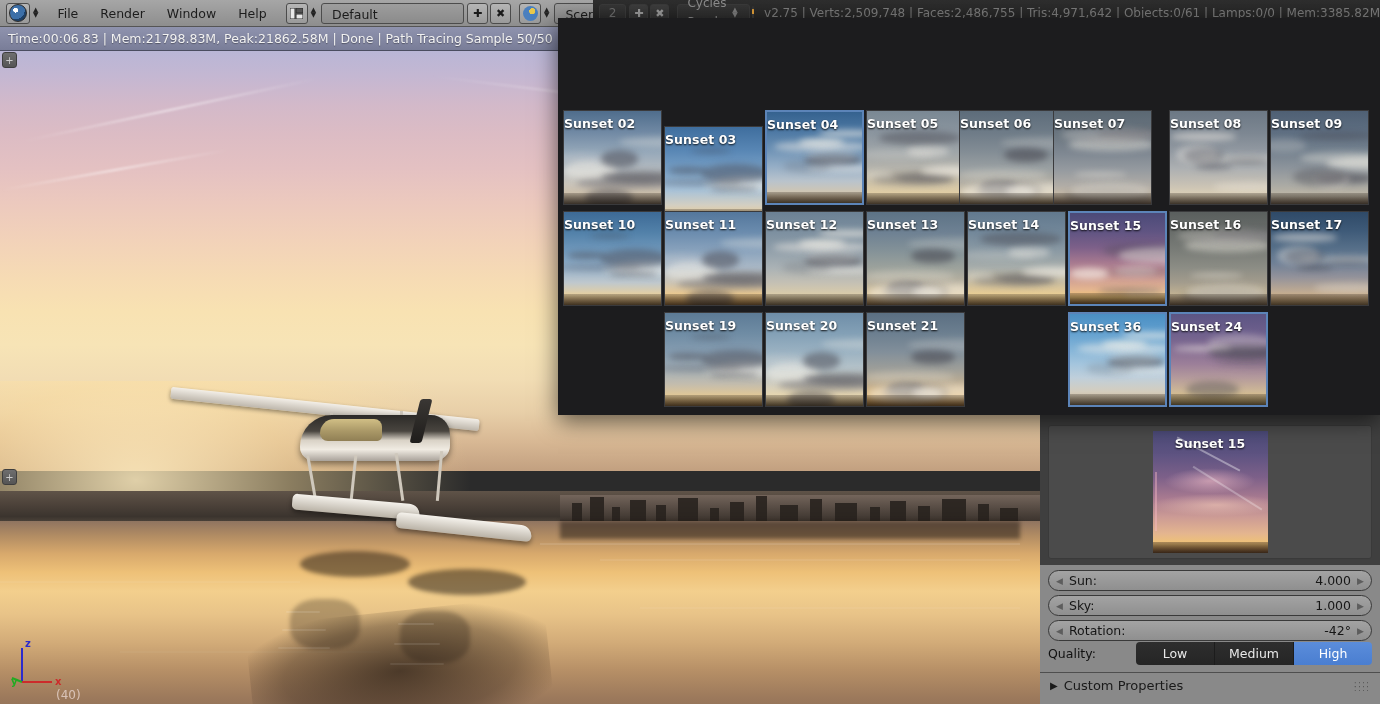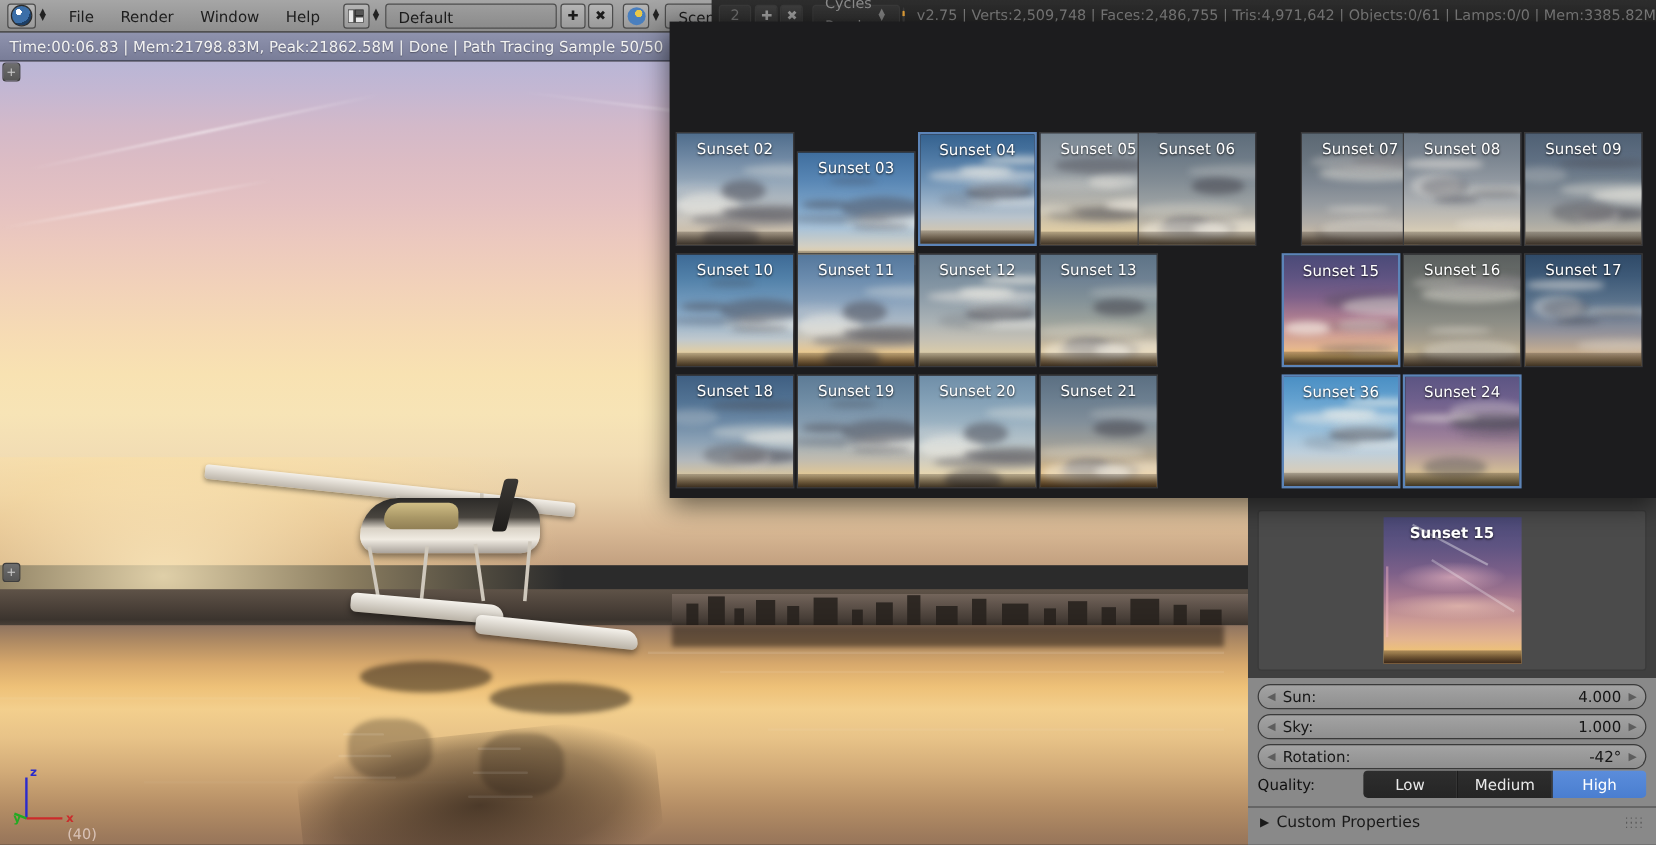--- a/index.html
+++ b/index.html
@@ -159,22 +159,22 @@
   #props-lower{position:absolute;left:0;top:538px;width:340px;height:166px;background:#898989;}
 
   
   #popup{position:absolute;left:558px;top:18px;width:822px;height:397px;
     background:#1c1c1e;z-index:60;box-sizing:border-box;
     box-shadow:0 6px 22px rgba(0,0,0,.6);}
   #grid{position:absolute;left:5px;top:92px;width:812px;height:300px;}
   .cell{position:absolute;width:99px;height:95px;overflow:hidden;
     border:1px solid #3a3a3c;box-sizing:border-box;}
   .cell.hl{border:2px solid #5c84b8;}
-  .cell .clabel{position:absolute;top:5px;left:0;width:100%;text-align:center;
-    color:#fff;font-size:12.5px;font-weight:400;
+  .cell .clabel{position:absolute;top:5px;left:0;width:100%;text-align:left;
+    color:#fff;font-size:12.5px;font-weight:700;
     text-shadow:0 1px 2px rgba(0,0,0,.9);z-index:3;letter-spacing:.1px;}
   .cellimg{position:absolute;inset:0;}
 
   .axis-lbl{font-size:10px;font-weight:bold;}
 </style>
 </head>
 <body>
 
 <div id="topbar">
   <div class="tb-seg" style="margin-left:6px;gap:1px;">
@@ -508,34 +508,34 @@
           <div style="position: absolute; border-radius: 50%; filter: blur(3px); left: 41.4462%; top: 37.3009%; width: 43.4764%; height: 12.4372%; background: rgba(250, 245, 235, 0.41);"></div>
           <div style="position: absolute; border-radius: 50%; filter: blur(3px); left: 31.1964%; top: 67.1554%; width: 59.9251%; height: 10.1438%; background: rgba(70, 70, 80, 0.32);"></div>
           <div style="position: absolute; border-radius: 50%; filter: blur(3px); left: 4.74297%; top: 67.0654%; width: 84.0127%; height: 13.0355%; background: rgba(70, 70, 80, 0.33);"></div>
           <div style="position: absolute; border-radius: 50%; filter: blur(3px); left: 55.4192%; top: 59.031%; width: 65.7391%; height: 10.4458%; background: rgba(250, 245, 235, 0.59);"></div>
           <div style="position: absolute; border-radius: 50%; filter: blur(3px); left: -3.4417%; top: 65.0522%; width: 30.1045%; height: 7.70796%; background: rgba(250, 245, 235, 0.33);"></div>
           <div style="position: absolute; border-radius: 50%; filter: blur(3px); left: -8.50626%; top: 41.1289%; width: 77.1087%; height: 10.1553%; background: rgba(250, 245, 235, 0.18);"></div>
           <div style="position: absolute; left: 0px; bottom: 0px; width: 100%; height: 12%; background: linear-gradient(rgba(40, 32, 26, 0.25), rgba(25, 20, 16, 0.8));"></div>
         </div>
         <div class="clabel">Sunset 05</div>
       </div>
-      <div class="cell" style="left: 385px; top: 0px;">
+      <div class="cell" style="left: 396px; top: 0px;">
         <div class="cellimg" style="background: linear-gradient(rgb(93, 108, 122) 0%, rgb(111, 124, 136) 24%, rgb(131, 141, 149) 44%, rgb(154, 160, 162) 62%, rgb(181, 176, 164) 78%, rgb(211, 195, 162) 92%, rgb(199, 171, 128) 100%);">
           <div style="position: absolute; border-radius: 50%; filter: blur(3px); left: 16.5882%; top: 76.672%; width: 69.3313%; height: 18.0228%; background: rgba(70, 70, 80, 0.41);"></div>
           <div style="position: absolute; border-radius: 50%; filter: blur(3px); left: 42.5267%; top: 28.2024%; width: 103.72%; height: 12.1492%; background: rgba(250, 245, 235, 0.21);"></div>
           <div style="position: absolute; border-radius: 50%; filter: blur(3px); left: 21.1504%; top: 74.4551%; width: 37.4138%; height: 15.0163%; background: rgba(70, 70, 80, 0.52);"></div>
           <div style="position: absolute; border-radius: 50%; filter: blur(3px); left: 45.7927%; top: 39.4299%; width: 45.4135%; height: 15.9574%; background: rgba(70, 70, 80, 0.57);"></div>
           <div style="position: absolute; border-radius: 50%; filter: blur(3px); left: -0.213263%; top: 77.127%; width: 77.7186%; height: 20.306%; background: rgba(250, 245, 235, 0.51);"></div>
           <div style="position: absolute; border-radius: 50%; filter: blur(3px); left: 46.466%; top: 77.5463%; width: 84.3293%; height: 17.3953%; background: rgba(250, 245, 235, 0.5);"></div>
           <div style="position: absolute; border-radius: 50%; filter: blur(3px); left: -0.836205%; top: 62.6878%; width: 90.2456%; height: 12.5586%; background: rgba(250, 245, 235, 0.23);"></div>
           <div style="position: absolute; left: 0px; bottom: 0px; width: 100%; height: 12%; background: linear-gradient(rgba(40, 32, 26, 0.25), rgba(25, 20, 16, 0.8));"></div>
         </div>
         <div class="clabel">Sunset 06</div>
       </div>
-      <div class="cell" style="left: 521px; top: 0px;">
+      <div class="cell" style="left: 490px; top: 0px;">
         <div class="cellimg" style="background: linear-gradient(rgb(91, 104, 115) 0%, rgb(107, 118, 128) 25%, rgb(127, 136, 146) 46%, rgb(150, 155, 160) 64%, rgb(176, 172, 166) 80%, rgb(201, 187, 166) 92%, rgb(189, 162, 135) 100%);">
           <div style="position: absolute; border-radius: 50%; filter: blur(3px); left: 21.0175%; top: 65.8421%; width: 53.9959%; height: 5.46324%; background: rgba(250, 245, 235, 0.39);"></div>
           <div style="position: absolute; border-radius: 50%; filter: blur(3px); left: 43.6073%; top: 19.104%; width: 88.9632%; height: 11.8612%; background: rgba(70, 70, 80, 0.48);"></div>
           <div style="position: absolute; border-radius: 50%; filter: blur(3px); left: 11.1044%; top: 81.7547%; width: 89.9026%; height: 19.8888%; background: rgba(70, 70, 80, 0.27);"></div>
           <div style="position: absolute; border-radius: 50%; filter: blur(3px); left: 16.8423%; top: 77.7944%; width: 81.8142%; height: 18.8793%; background: rgba(250, 245, 235, 0.35);"></div>
           <div style="position: absolute; border-radius: 50%; filter: blur(3px); left: 14.1543%; top: 29.2229%; width: 89.6981%; height: 14.1661%; background: rgba(250, 245, 235, 0.43);"></div>
           <div style="position: absolute; border-radius: 50%; filter: blur(3px); left: 26.3737%; top: 24.0404%; width: 63.5542%; height: 11.0826%; background: rgba(70, 70, 80, 0.2);"></div>
           <div style="position: absolute; border-radius: 50%; filter: blur(3px); left: 6.83385%; top: 18.2467%; width: 103.383%; height: 14.962%; background: rgba(250, 245, 235, 0.27);"></div>
           <div style="position: absolute; left: 0px; bottom: 0px; width: 100%; height: 12%; background: linear-gradient(rgba(40, 32, 26, 0.25), rgba(25, 20, 16, 0.8));"></div>
         </div>
@@ -612,20 +612,33 @@
           <div style="position: absolute; border-radius: 50%; filter: blur(3px); left: 42.5267%; top: 28.2024%; width: 103.72%; height: 12.1492%; background: rgba(250, 245, 235, 0.21);"></div>
           <div style="position: absolute; border-radius: 50%; filter: blur(3px); left: 21.1504%; top: 74.4551%; width: 37.4138%; height: 15.0163%; background: rgba(70, 70, 80, 0.52);"></div>
           <div style="position: absolute; border-radius: 50%; filter: blur(3px); left: 45.7927%; top: 39.4299%; width: 45.4135%; height: 15.9574%; background: rgba(70, 70, 80, 0.57);"></div>
           <div style="position: absolute; border-radius: 50%; filter: blur(3px); left: -0.213263%; top: 77.127%; width: 77.7186%; height: 20.306%; background: rgba(250, 245, 235, 0.51);"></div>
           <div style="position: absolute; border-radius: 50%; filter: blur(3px); left: 46.466%; top: 77.5463%; width: 84.3293%; height: 17.3953%; background: rgba(250, 245, 235, 0.5);"></div>
           <div style="position: absolute; border-radius: 50%; filter: blur(3px); left: -0.836205%; top: 62.6878%; width: 90.2456%; height: 12.5586%; background: rgba(250, 245, 235, 0.23);"></div>
           <div style="position: absolute; left: 0px; bottom: 0px; width: 100%; height: 12%; background: linear-gradient(rgba(40, 32, 26, 0.25), rgba(25, 20, 16, 0.8));"></div>
         </div>
         <div class="clabel">Sunset 13</div>
       </div>
+      <div class="cell" style="left: 404px; top: 101px;">
+        <div class="cellimg" style="background: linear-gradient(rgb(98, 121, 142) 0%, rgb(115, 136, 154) 22%, rgb(139, 154, 164) 42%, rgb(168, 174, 171) 60%, rgb(202, 189, 160) 76%, rgb(236, 207, 146) 90%, rgb(217, 171, 99) 100%);">
+          <div style="position: absolute; border-radius: 50%; filter: blur(3px); left: 12.1589%; top: 21.502%; width: 84.6666%; height: 14.5824%; background: rgba(70, 70, 80, 0.44);"></div>
+          <div style="position: absolute; border-radius: 50%; filter: blur(3px); left: 41.4462%; top: 37.3009%; width: 43.4764%; height: 12.4372%; background: rgba(250, 245, 235, 0.41);"></div>
+          <div style="position: absolute; border-radius: 50%; filter: blur(3px); left: 31.1964%; top: 67.1554%; width: 59.9251%; height: 10.1438%; background: rgba(70, 70, 80, 0.32);"></div>
+          <div style="position: absolute; border-radius: 50%; filter: blur(3px); left: 4.74297%; top: 67.0654%; width: 84.0127%; height: 13.0355%; background: rgba(70, 70, 80, 0.33);"></div>
+          <div style="position: absolute; border-radius: 50%; filter: blur(3px); left: 55.4192%; top: 59.031%; width: 65.7391%; height: 10.4458%; background: rgba(250, 245, 235, 0.59);"></div>
+          <div style="position: absolute; border-radius: 50%; filter: blur(3px); left: -3.4417%; top: 65.0522%; width: 30.1045%; height: 7.70796%; background: rgba(250, 245, 235, 0.33);"></div>
+          <div style="position: absolute; border-radius: 50%; filter: blur(3px); left: -8.50626%; top: 41.1289%; width: 77.1087%; height: 10.1553%; background: rgba(250, 245, 235, 0.18);"></div>
+          <div style="position: absolute; left: 0px; bottom: 0px; width: 100%; height: 12%; background: linear-gradient(rgba(40, 32, 26, 0.25), rgba(25, 20, 16, 0.8));"></div>
+        </div>
+        <div class="clabel">Sunset 14</div>
+      </div>
       <div class="cell hl" style="left: 505px; top: 101px;">
         <div class="cellimg" style="background: linear-gradient(rgb(75, 74, 120) 0%, rgb(95, 84, 130) 20%, rgb(125, 96, 137) 38%, rgb(168, 122, 144) 55%, rgb(203, 154, 149) 70%, rgb(228, 181, 143) 84%, rgb(240, 196, 115) 93%, rgb(201, 143, 74) 100%);">
           <div style="position: absolute; border-radius: 50%; filter: blur(3px); left: 34.3054%; top: 33.3522%; width: 82.99%; height: 15.7844%; background: rgba(70, 70, 80, 0.31);"></div>
           <div style="position: absolute; border-radius: 50%; filter: blur(3px); left: 46.8489%; top: 57.8085%; width: 44.6933%; height: 10.9972%; background: rgba(250, 245, 235, 0.37);"></div>
           <div style="position: absolute; border-radius: 50%; filter: blur(3px); left: 50.9664%; top: 37.6537%; width: 97.3688%; height: 18.5062%; background: rgba(250, 245, 235, 0.42);"></div>
           <div style="position: absolute; border-radius: 50%; filter: blur(3px); left: -0.00861626%; top: 60.8878%; width: 41.0166%; height: 11.6449%; background: rgba(250, 245, 235, 0.61);"></div>
           <div style="position: absolute; border-radius: 50%; filter: blur(3px); left: 57.2571%; top: 83.5108%; width: 50.6366%; height: 11.7466%; background: rgba(250, 245, 235, 0.2);"></div>
           <div style="position: absolute; border-radius: 50%; filter: blur(3px); left: 36.0968%; top: 61.5227%; width: 76.2288%; height: 8.14451%; background: rgba(70, 70, 80, 0.23);"></div>
           <div style="position: absolute; border-radius: 50%; filter: blur(3px); left: 29.844%; top: 82.9235%; width: 67.7932%; height: 6.17209%; background: rgba(70, 70, 80, 0.42);"></div>
           <div style="position: absolute; left: 0px; bottom: 0px; width: 100%; height: 12%; background: linear-gradient(rgba(40, 32, 26, 0.25), rgba(25, 20, 16, 0.8));"></div>
@@ -651,33 +664,20 @@
           <div style="position: absolute; border-radius: 50%; filter: blur(3px); left: 44.6878%; top: 76.0055%; width: 74.2065%; height: 11.5732%; background: rgba(250, 245, 235, 0.29);"></div>
           <div style="position: absolute; border-radius: 50%; filter: blur(3px); left: 1.05843%; top: 23.0544%; width: 67.3913%; height: 8.76125%; background: rgba(250, 245, 235, 0.47);"></div>
           <div style="position: absolute; border-radius: 50%; filter: blur(3px); left: 57.892%; top: 50.1589%; width: 43.215%; height: 5.80117%; background: rgba(70, 70, 80, 0.59);"></div>
           <div style="position: absolute; border-radius: 50%; filter: blur(3px); left: 28.5219%; top: 47.3189%; width: 101.678%; height: 8.02627%; background: rgba(250, 245, 235, 0.35);"></div>
           <div style="position: absolute; border-radius: 50%; filter: blur(3px); left: 6.28142%; top: 36.5345%; width: 42.7791%; height: 20.7699%; background: rgba(250, 245, 235, 0.37);"></div>
           <div style="position: absolute; border-radius: 50%; filter: blur(3px); left: 14.5039%; top: 39.8056%; width: 41.5194%; height: 17.3654%; background: rgba(70, 70, 80, 0.32);"></div>
           <div style="position: absolute; left: 0px; bottom: 0px; width: 100%; height: 12%; background: linear-gradient(rgba(40, 32, 26, 0.25), rgba(25, 20, 16, 0.8));"></div>
         </div>
         <div class="clabel">Sunset 17</div>
       </div>
-      <div class="cell" style="left: 0px; top: 202px;">
-        <div class="cellimg" style="background: linear-gradient(rgb(63, 95, 130) 0%, rgb(81, 114, 147) 22%, rgb(109, 138, 166) 42%, rgb(142, 163, 182) 60%, rgb(179, 184, 187) 76%, rgb(215, 196, 158) 90%, rgb(201, 160, 103) 100%);">
-          <div style="position: absolute; border-radius: 50%; filter: blur(3px); left: 29.8761%; top: 44.1822%; width: 98.3253%; height: 12.344%; background: rgba(250, 245, 235, 0.34);"></div>
-          <div style="position: absolute; border-radius: 50%; filter: blur(3px); left: 45.7683%; top: 66.907%; width: 59.4499%; height: 11.2852%; background: rgba(70, 70, 80, 0.56);"></div>
-          <div style="position: absolute; border-radius: 50%; filter: blur(3px); left: -8.98757%; top: 30.3541%; width: 44.8801%; height: 13.6337%; background: rgba(250, 245, 235, 0.21);"></div>
-          <div style="position: absolute; border-radius: 50%; filter: blur(3px); left: 28.9417%; top: 22.5234%; width: 79.6158%; height: 8.72305%; background: rgba(70, 70, 80, 0.37);"></div>
-          <div style="position: absolute; border-radius: 50%; filter: blur(3px); left: 42.8895%; top: 65.4149%; width: 38.6571%; height: 17.8864%; background: rgba(250, 245, 235, 0.27);"></div>
-          <div style="position: absolute; border-radius: 50%; filter: blur(3px); left: 56.1891%; top: 49.0286%; width: 97.0039%; height: 14.4572%; background: rgba(250, 245, 235, 0.53);"></div>
-          <div style="position: absolute; border-radius: 50%; filter: blur(3px); left: 22.174%; top: 61.3646%; width: 54.6563%; height: 19.7687%; background: rgba(70, 70, 80, 0.37);"></div>
-          <div style="position: absolute; left: 0px; bottom: 0px; width: 100%; height: 12%; background: linear-gradient(rgba(40, 32, 26, 0.25), rgba(25, 20, 16, 0.8));"></div>
-        </div>
-        <div class="clabel">Sunset 18</div>
-      </div>
       <div class="cell" style="left: 101px; top: 202px;">
         <div class="cellimg" style="background: linear-gradient(rgb(93, 123, 150) 0%, rgb(111, 140, 164) 22%, rgb(134, 157, 177) 42%, rgb(163, 176, 184) 60%, rgb(194, 188, 174) 76%, rgb(227, 200, 148) 90%, rgb(210, 160, 85) 100%);">
           <div style="position: absolute; border-radius: 50%; filter: blur(3px); left: 3.30024%; top: 43.1619%; width: 40.3373%; height: 7.70165%; background: rgba(70, 70, 80, 0.49);"></div>
           <div style="position: absolute; border-radius: 50%; filter: blur(3px); left: 39.2851%; top: 55.4979%; width: 72.9896%; height: 13.0132%; background: rgba(250, 245, 235, 0.33);"></div>
           <div style="position: absolute; border-radius: 50%; filter: blur(3px); left: 51.2884%; top: 52.5561%; width: 104.948%; height: 16.3988%; background: rgba(250, 245, 235, 0.37);"></div>
           <div style="position: absolute; border-radius: 50%; filter: blur(3px); left: -7.3564%; top: 56.3365%; width: 86.2111%; height: 7.19177%; background: rgba(70, 70, 80, 0.3);"></div>
           <div style="position: absolute; border-radius: 50%; filter: blur(3px); left: 26.684%; top: 22.8391%; width: 41.7802%; height: 6.72551%; background: rgba(70, 70, 80, 0.29);"></div>
           <div style="position: absolute; border-radius: 50%; filter: blur(3px); left: 36.7429%; top: 40.0639%; width: 71.6548%; height: 20.3333%; background: rgba(70, 70, 80, 0.47);"></div>
           <div style="position: absolute; border-radius: 50%; filter: blur(3px); left: 46.1536%; top: 64.011%; width: 50.8349%; height: 5.34856%; background: rgba(70, 70, 80, 0.54);"></div>
           <div style="position: absolute; left: 0px; bottom: 0px; width: 100%; height: 12%; background: linear-gradient(rgba(40, 32, 26, 0.25), rgba(25, 20, 16, 0.8));"></div>

